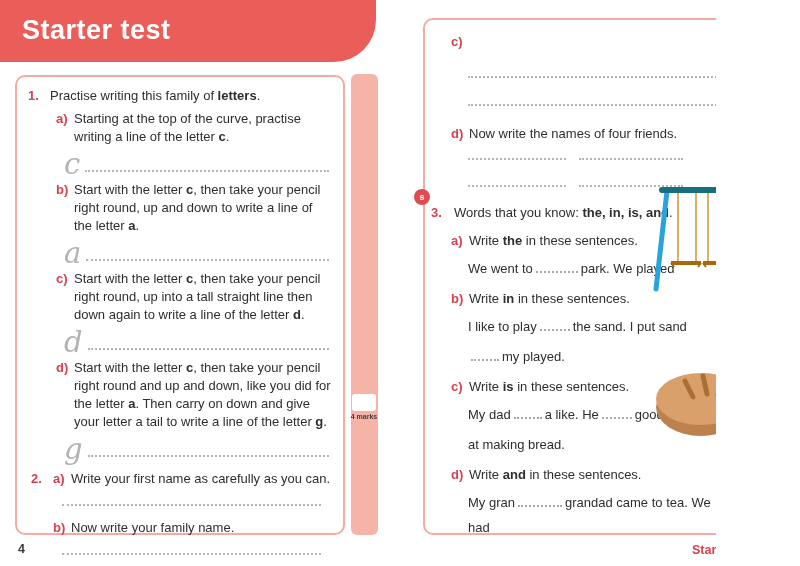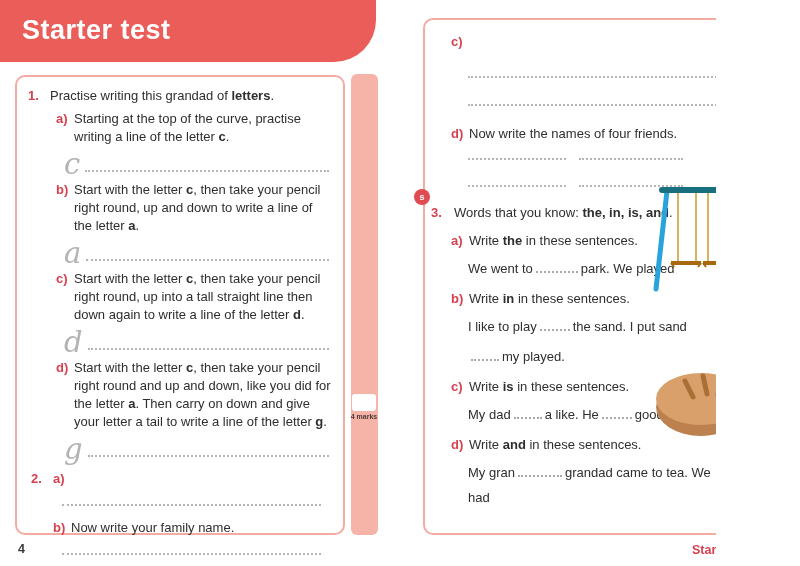--- a/index.html
+++ b/index.html
@@ -83,21 +83,21 @@
 <div class="sheet">
 
   <div class="banner">
     <h1>Starter test</h1>
   </div>
 
   <div class="content-box box-left">
 
     <div class="qrow">
       <span class="qnum">1.</span>
-      <div class="qtext"><span>Practise writing this grandad of </span><span class="bold">letters</span><span>.</span></div>
+      <div class="qtext"><span>Practise writing this family of </span><span class="bold">letters</span><span>.</span></div>
     </div>
 
     <div class="part">
       <span class="plabel">a)</span>
       <div class="qtext"><span>Starting at the top of the curve, practise writing a line of the letter </span><span class="bold">c</span><span>.</span></div>
     </div>
     <div class="practice">
       <span class="practice-letter">c</span>
       <div class="dotline"></div>
     </div>
@@ -125,20 +125,21 @@
       <div class="qtext"><span>Start with the letter </span><span class="bold">c</span><span>, then take your pencil right round and up and down, like you did for the letter </span><span class="bold">a</span><span>. Then carry on down and give your letter a tail to write a line of the letter </span><span class="bold">g</span><span>.</span></div>
     </div>
     <div class="practice">
       <span class="practice-letter">g</span>
       <div class="dotline"></div>
     </div>
 
     <div class="part2" style="margin-top:9px;">
       <span class="qnum">2.</span>
       <span class="plabel">a)</span>
+      <div class="qtext"><span>Write your first name as carefully as you can.</span></div>
     </div>
     <div class="dotline answer-line"></div>
 
     <div class="part" style="margin-top:13px;margin-left:25px;">
       <span class="plabel">b)</span>
       <div class="qtext"><span>Now write your family name.</span></div>
     </div>
     <div class="dotline answer-line"></div>
   </div>
 
@@ -189,20 +190,21 @@
       <div class="sentence"><span>I like to play</span><span class="blank" style="width: 30px;"></span><span>the sand. I put sand</span></div>
       <div class="sentence"><span class="blank" style="width: 28px;"></span><span>my played.</span></div>
     </div>
 
     <div class="p3">
       <div class="part" style="margin-left:15px;margin-top:0;">
         <span class="plabel">c)</span>
         <div class="qtext"><span>Write </span><span class="bold">is</span><span> in these sentences.</span></div>
       </div>
       <div class="sentence" style="max-width:230px;"><span>My dad</span><span class="blank" style="width: 28px;"></span><span>a like. He</span><span class="blank" style="width: 30px;"></span><span>good</span></div>
+      <div class="sentence"><span>at making bread.</span></div>
     </div>
 
     <div class="p3">
       <div class="part" style="margin-left:15px;margin-top:0;">
         <span class="plabel">d)</span>
         <div class="qtext"><span>Write </span><span class="bold">and</span><span> in these sentences.</span></div>
       </div>
       <div class="sentence"><span>My gran</span><span class="blank" style="width: 44px;"></span><span>grandad came to tea. We had</span></div>
 
     </div>

